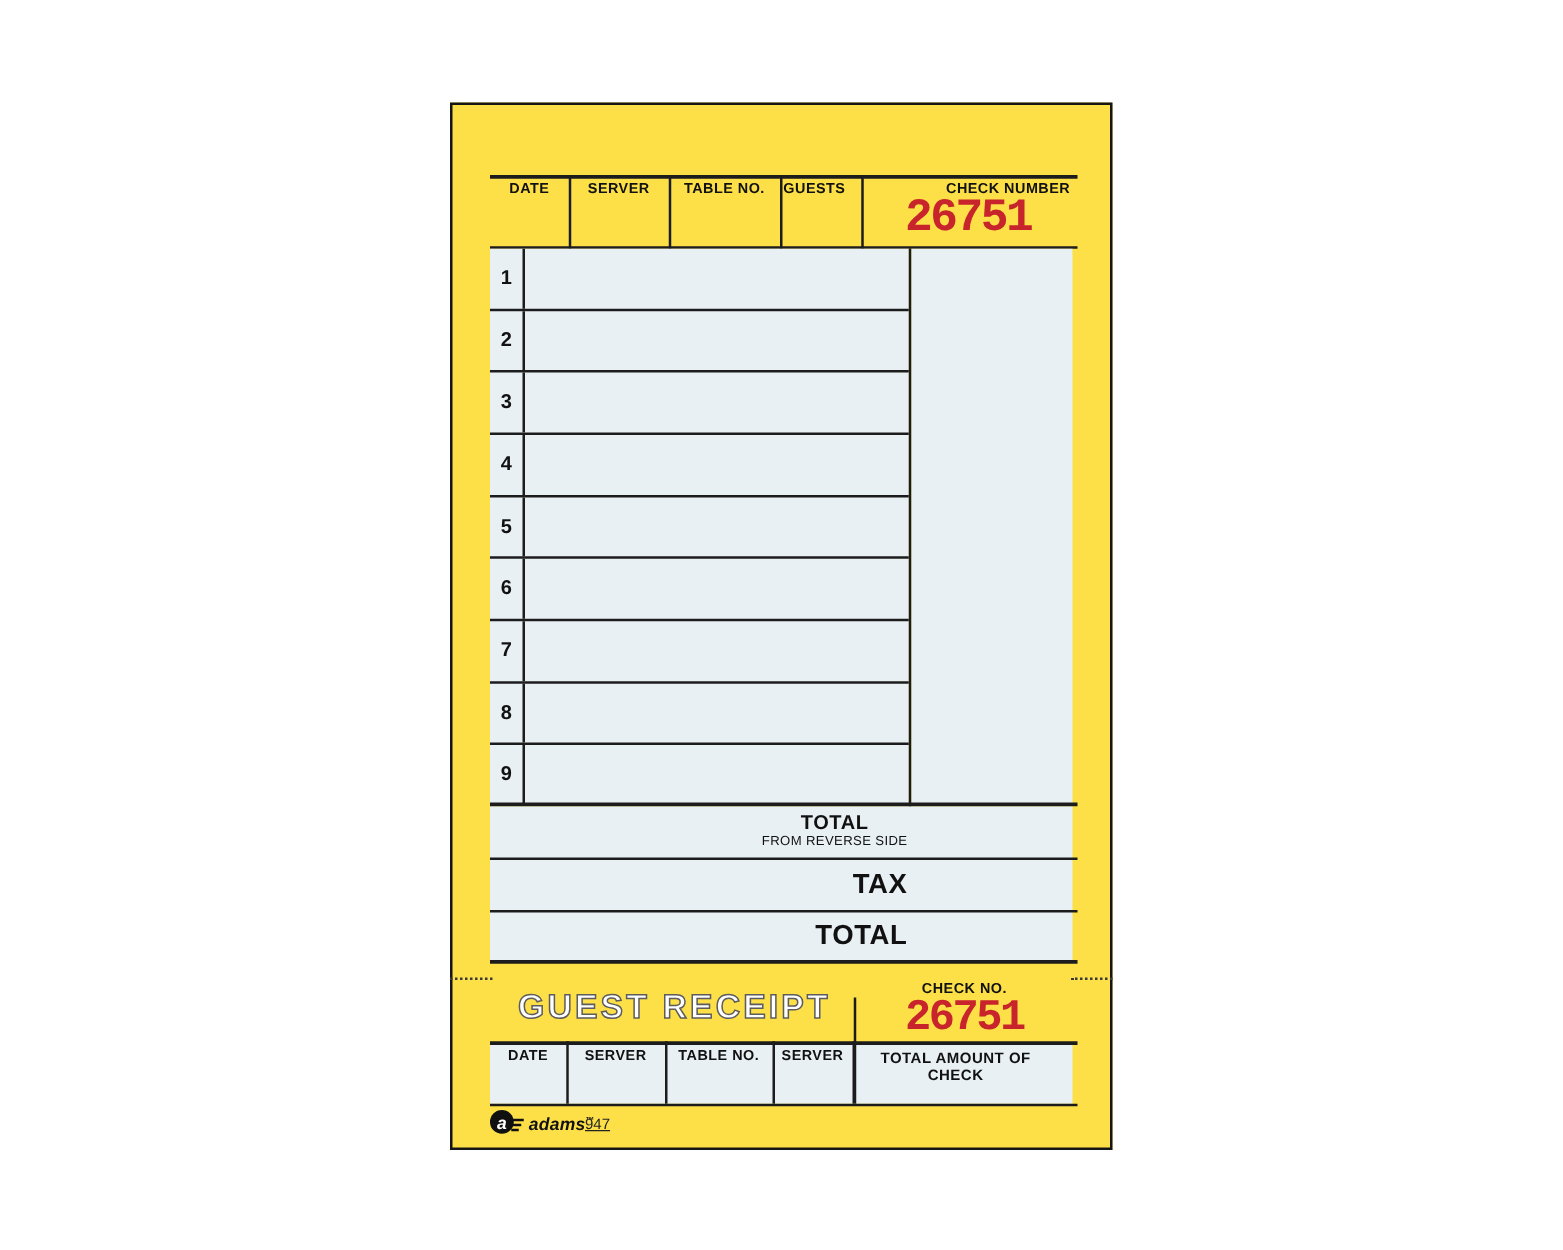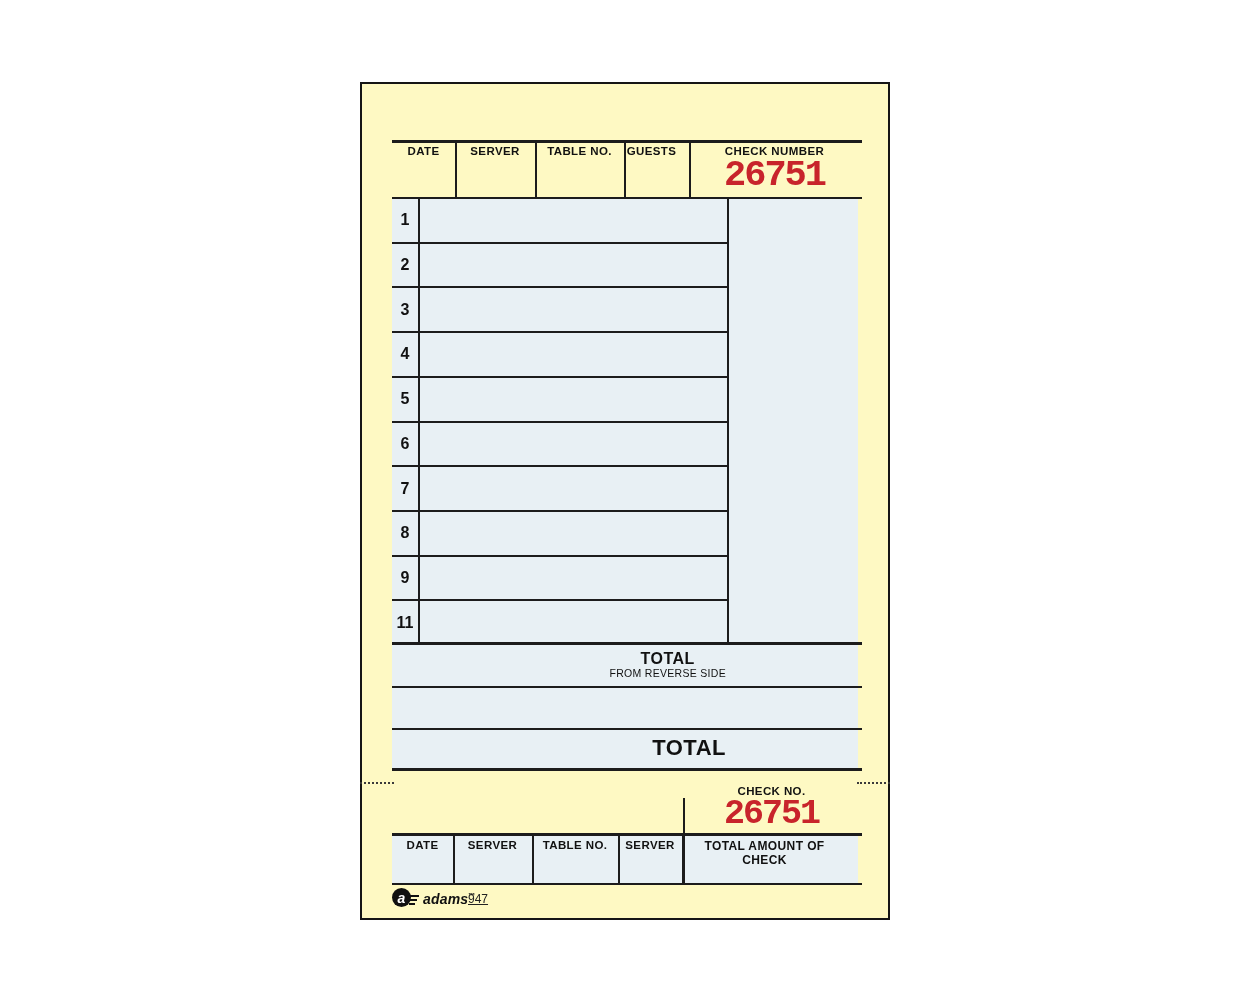--- a/index.html
+++ b/index.html
@@ -2,21 +2,21 @@
 <html><head>
 <meta charset="utf-8">
 <style>
   html,body { margin:0; padding:0; background:#ffffff; }
   .canvas {
     position:relative; width:1250px; height:1000px; background:#ffffff; overflow:hidden;
     font-family:"Liberation Sans", sans-serif; color:#111;
   }
   .page {
     position:absolute; left:360px; top:82px; width:526px; height:834px;
-    background:#fef9c3; border:2px solid #151515;
+    background:#fde047; border:2px solid #151515;
   }
   .abs { position:absolute; }
   .hline { position:absolute; background:#1c1c1c; height:2px; }
   .hline.thick { height:3px; }
   .vline { position:absolute; background:#1c1c1c; width:2px; }
   .vline.thick { width:3px; }
   .blue { background:#e8f0f4; }
   .col-label {
     position:absolute; font-weight:bold; font-size:11.5px; letter-spacing:0.4px;
     text-align:center; color:#111;
@@ -72,21 +72,21 @@
     <div class="vline" style="left:93px;  top:56px; height:59px;"></div>
     <div class="vline" style="left:173px; top:56px; height:59px;"></div>
     <div class="vline" style="left:262px; top:56px; height:59px;"></div>
     <div class="vline" style="left:327px; top:56px; height:59px;"></div>
     <div class="hline" style="left:30px; top:113px; width:470px;"></div>
 
     <div class="col-label" style="left:30px;  top:61px; width:63px;">DATE</div>
     <div class="col-label" style="left:93px;  top:61px; width:80px;">SERVER</div>
     <div class="col-label" style="left:173px; top:61px; width:89px;">TABLE NO.</div>
     <div class="col-label" style="left:262px; top:61px; width:55px;">GUESTS</div>
-    <div class="col-label" style="left:327px; top:61px; width:171px;">CHECK NUMBER</div>
+    <div class="col-label" style="left:327px; top:61px; width:171px;padding-left:32px;">CHECK NUMBER</div>
     <div class="red-num" style="left:327px; top:70px; width:171px; font-size:37px;">26751</div>
 
     <div class="items blue">
       <div class="item-row">
           <div class="num-cell">1</div>
           <div class="write-cell"></div>
         </div>
       <div class="item-row">
           <div class="num-cell">2</div>
           <div class="write-cell"></div>
@@ -112,46 +112,44 @@
           <div class="write-cell"></div>
         </div>
       <div class="item-row">
           <div class="num-cell">8</div>
           <div class="write-cell"></div>
         </div>
       <div class="item-row">
           <div class="num-cell">9</div>
           <div class="write-cell"></div>
         </div>
-      <div class="item-row">
-          <div class="num-cell">11</div>
-          <div class="write-cell"></div>
-        </div>
     </div>
 
     <div class="abs blue" style="left:367px; top:115px; width:129px; height:445px;"></div>
     <div class="vline" style="left:365px; top:115px; height:569px;"></div>
 
     <div class="abs blue" style="left:30px; top:561px; width:466px; height:123px;"></div>
     <div class="hline thick" style="left:30px; top:558px; width:470px;"></div>
     <div class="hline" style="left:30px; top:602px; width:470px;"></div>
     <div class="hline" style="left:30px; top:644px; width:470px;"></div>
     <div class="hline thick" style="left:30px; top:684px; width:470px;"></div>
 
     <div class="totals-label-stack" style="top:567px;">
       <span class="inner">
         <div class="t-big">TOTAL</div>
         <div class="t-sub">FROM REVERSE SIDE</div>
       </span>
     </div>
+    <div class="t-large" style="top:610px;">TAX</div>
     <div class="t-large" style="top:651px;">TOTAL</div>
 
     <div class="perf" style="left:-2px; top:698px; width:34px;"></div>
     <div class="perf" style="left:495px; top:698px; width:33px;"></div>
 
+    <div class="outline-title" style="left:50px; top:706px; width:255px;">GUEST RECEIPT</div>
     <div class="vline" style="left:321px; top:714px; height:38px;"></div>
 
     <div class="col-label" style="left:321px; top:701px; width:177px;text-align:center;">CHECK NO.</div>
     <div class="red-num" style="left:321px; top:710px; width:177px; font-size:35px;">26751</div>
 
     <div class="abs blue" style="left:30px; top:752px; width:466px; height:47px;"></div>
     <div class="hline thick" style="left:30px; top:749px; width:470px;"></div>
     <div class="hline" style="left:30px; top:799px; width:470px;"></div>
     <div class="vline" style="left:91px;  top:749px; height:50px;"></div>
     <div class="vline" style="left:170px; top:749px; height:50px;"></div>

